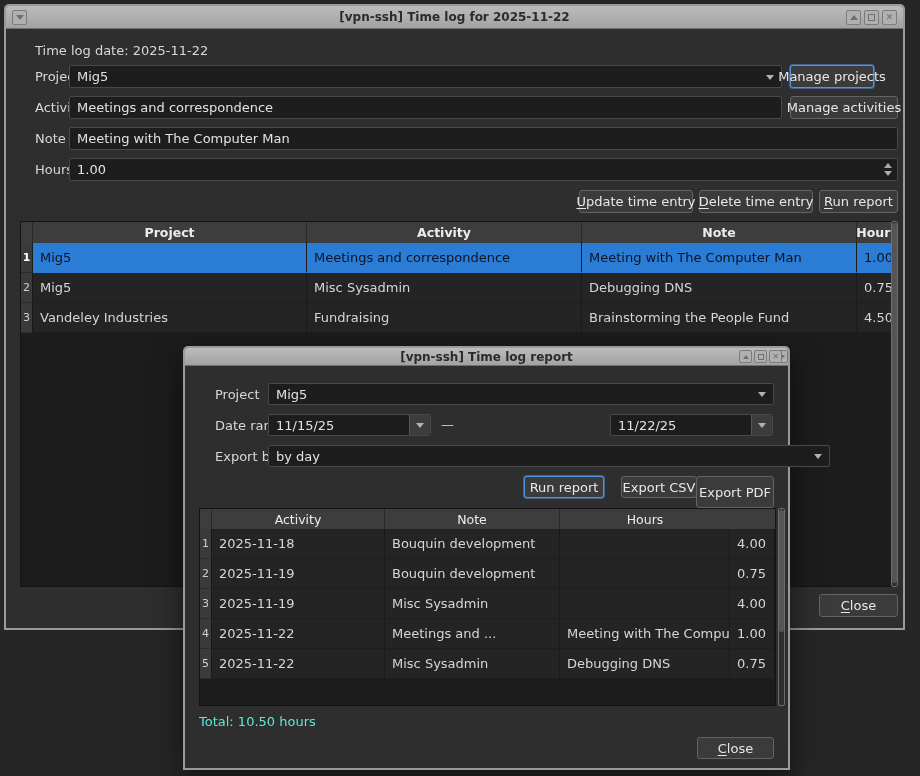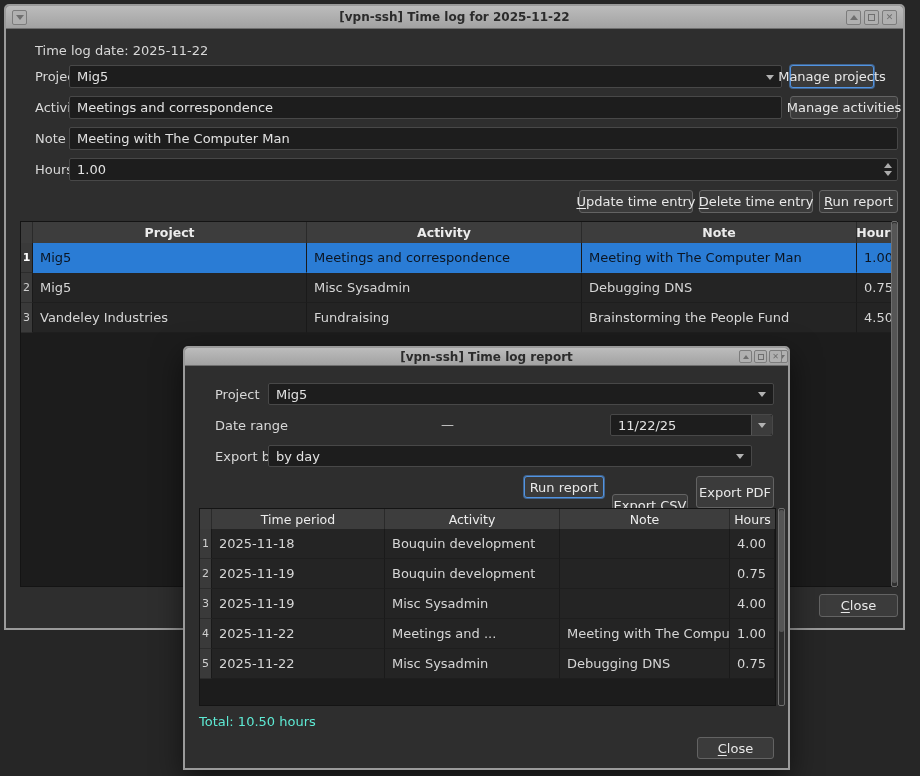--- a/index.html
+++ b/index.html
@@ -227,48 +227,53 @@
     </div>
   </div>
 
   <div class="label field-row-label" style="left:14px; top:35px;">Project</div>
   <div class="combo" style="left:83px; top:35px; width:506px; height:22px;">
     <span>Mig5</span>
     <span class="combo-arrow"></span>
   </div>
 
   <div class="label field-row-label" style="left:14px; top:66px;">Date range</div>
+  <div class="entry" style="left:83px; top:66px; width:163px; height:22px;">
+    <span>11/15/25</span>
+    <span class="picker-btn">
+        <span class="combo-arrow"></span>
+      </span>
+  </div>
   <div class="dash-sep" style="left:256px; top:66px;">—</div>
   <div class="entry" style="left:425px; top:66px; width:163px; height:22px;">
     <span>11/22/25</span>
     <span class="picker-btn">
         <span class="combo-arrow"></span>
       </span>
   </div>
 
   <div class="label field-row-label" style="left:14px; top:97px;">Export by</div>
-  <div class="combo" style="left:83px; top:97px; width:484px; height:22px;">
+  <div class="combo" style="left:83px; top:97px; width:562px; height:22px;">
     <span>by day</span>
     <span class="combo-arrow"></span>
   </div>
 
   <div class="btn focused" style="left:339px; top:128px; width:80px; height:22px;">
     <span>Run report</span>
   </div>
-  <div class="btn" style="left:427px; top:128px; width:76px; height:22px;margin-top:18px;">
+  <div class="btn" style="left:436px; top:128px; width:76px; height:22px;">
     <span>Export CSV</span>
   </div>
   <div class="btn" style="left:511px; top:128px; width:78px; height:32px;">
     <span>Export PDF</span>
   </div>
 
   <div class="tbl" style="left:14px; top:160px; width:577px; height:198px;">
     <div class="tr th-row" style="grid-template-columns:12px 173px 175px 170px 45px; height:20px;">
       <div class="th"></div>
-      <div class="th" style="font-weight:normal;">Time period</div>
       <div class="th" style="font-weight:normal;">Activity</div>
       <div class="th" style="font-weight:normal;">Note</div>
       <div class="th" style="font-weight:normal;border-right:none;">Hours</div>
     </div>
     <div class="tr data-row" style="grid-template-columns:12px 173px 175px 170px 45px; height:30px;">
       <div class="rownum">1</div>
       <div class="td">2025-11-18</div>
       <div class="td">Bouquin development</div>
       <div class="td"></div>
       <div class="td">4.00</div>

